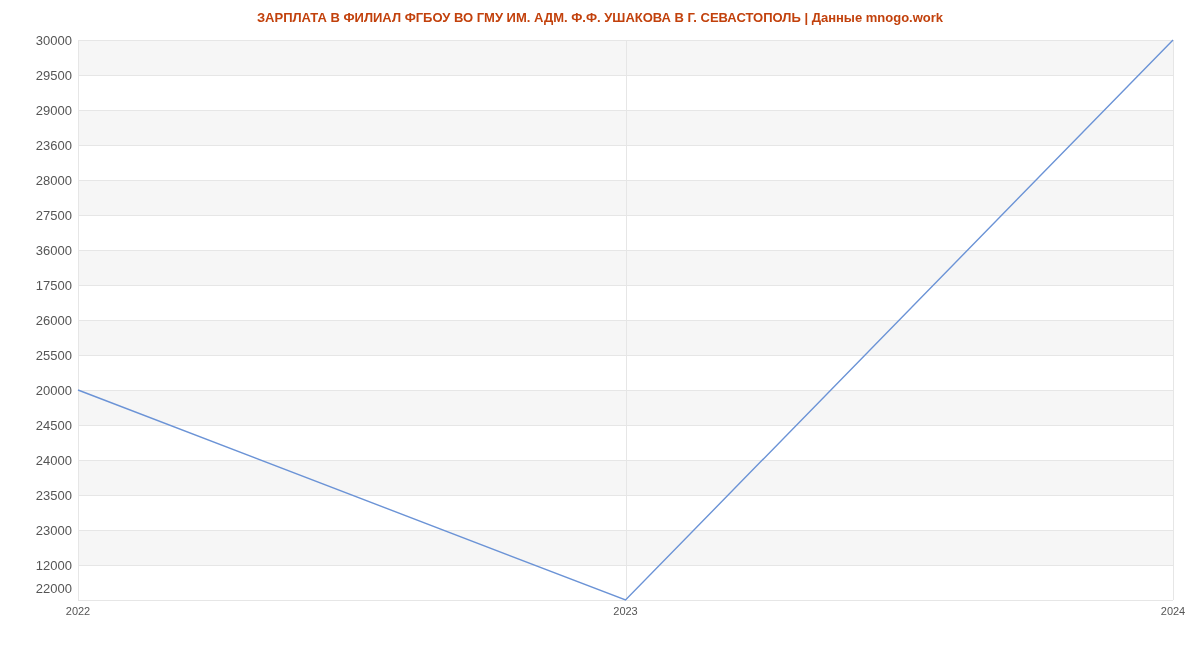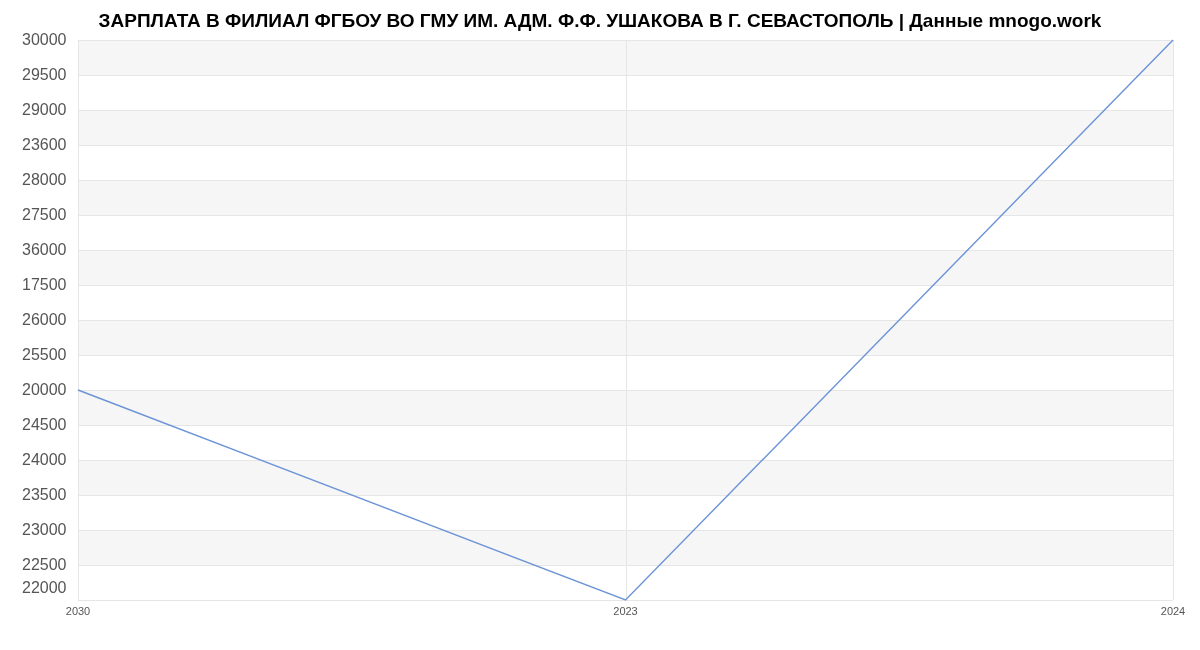--- a/index.html
+++ b/index.html
@@ -6,23 +6,23 @@
     margin: 0;
     padding: 0;
     font-family: Arial, sans-serif;
     background: #fff;
     width: 1200px;
     height: 650px;
     position: relative;
   }
   .chart-title {
     text-align: center;
-    font-size: 19px;
+    font-size: 13px;
     font-weight: bold;
-    color: #000000;
+    color: #c2410c;
     padding-top: 10px;
     padding-bottom: 6px;
   }
   .plot-area {
     position: absolute;
     left: 78px;
     top: 40px;
     width: 1095px;
     height: 560px;
     border-bottom: 1px solid #888;
@@ -36,23 +36,24 @@
   }
   .gridband {
     position: absolute;
     left: 0;
     width: 100%;
     background: #f6f6f6;
   }
   .y-tick-label {
     position: absolute;
     right: 1128px;
-    font-size: 16px;
+    font-size: 13px;
     color: #555;
     transform: translateY(-50%);
+    text-align: right;
     width: 50px;
   }
   .x-tick-label {
     position: absolute;
     top: 605px;
     font-size: 11px;
     color: #555;
     transform: translateX(-50%);
   }
   .x-gridline {
@@ -105,31 +106,31 @@
     <div class="gridline" style="top: 0px;"></div>
     <div class="x-gridline" style="left: 0px;"></div>
     <div class="x-gridline" style="left: 547.5px;"></div>
     <div class="x-gridline" style="left: 1095px;"></div>
     <svg class="line-layer" viewBox="0 0 1095 560" preserveAspectRatio="none">
     <polyline id="series-line" fill="none" stroke="#6b93d6" stroke-width="1.4" points="0,350 547.5,560 1095,0"></polyline>
   </svg>
 </div>
 
 <div class="y-tick-label" style="top: 564px; margin-top: 24px;">22000</div>
-<div class="y-tick-label" style="top: 565px;">22500</div>
+<div class="y-tick-label" style="top: 565px;">12000</div>
 <div class="y-tick-label" style="top: 530px;">23000</div>
 <div class="y-tick-label" style="top: 495px;">23500</div>
 <div class="y-tick-label" style="top: 460px;">24000</div>
 <div class="y-tick-label" style="top: 425px;">24500</div>
 <div class="y-tick-label" style="top: 390px;">20000</div>
 <div class="y-tick-label" style="top: 355px;">25500</div>
 <div class="y-tick-label" style="top: 320px;">26000</div>
 <div class="y-tick-label" style="top: 285px;">17500</div>
 <div class="y-tick-label" style="top: 250px;">36000</div>
 <div class="y-tick-label" style="top: 215px;">27500</div>
 <div class="y-tick-label" style="top: 180px;">28000</div>
 <div class="y-tick-label" style="top: 145px;">23600</div>
 <div class="y-tick-label" style="top: 110px;">29000</div>
 <div class="y-tick-label" style="top: 75px;">29500</div>
 <div class="y-tick-label" style="top: 40px;">30000</div>
-<div class="x-tick-label" style="left: 78px;">2030</div>
+<div class="x-tick-label" style="left: 78px;">2022</div>
 <div class="x-tick-label" style="left: 625.5px;">2023</div>
 <div class="x-tick-label" style="left: 1173px;">2024</div>
 
 </body></html>

